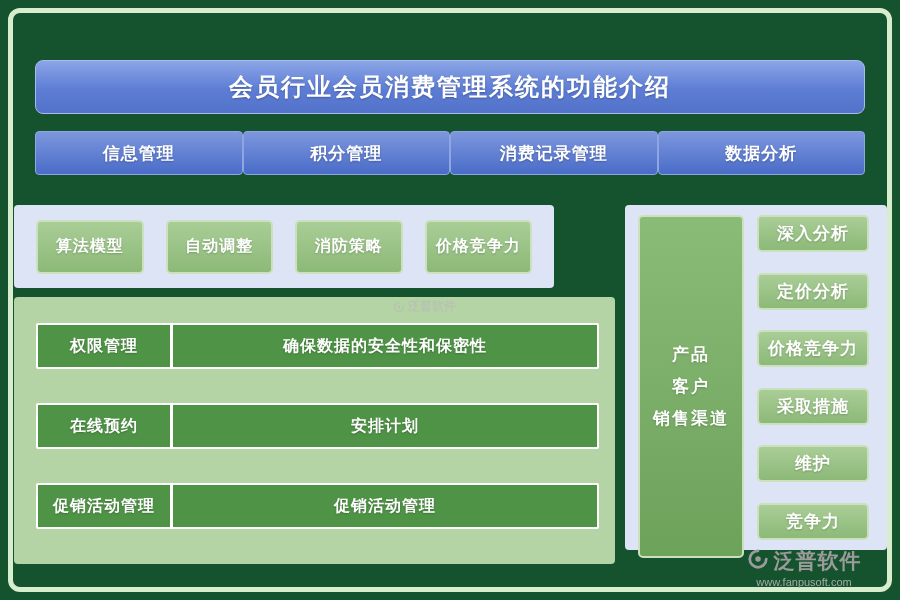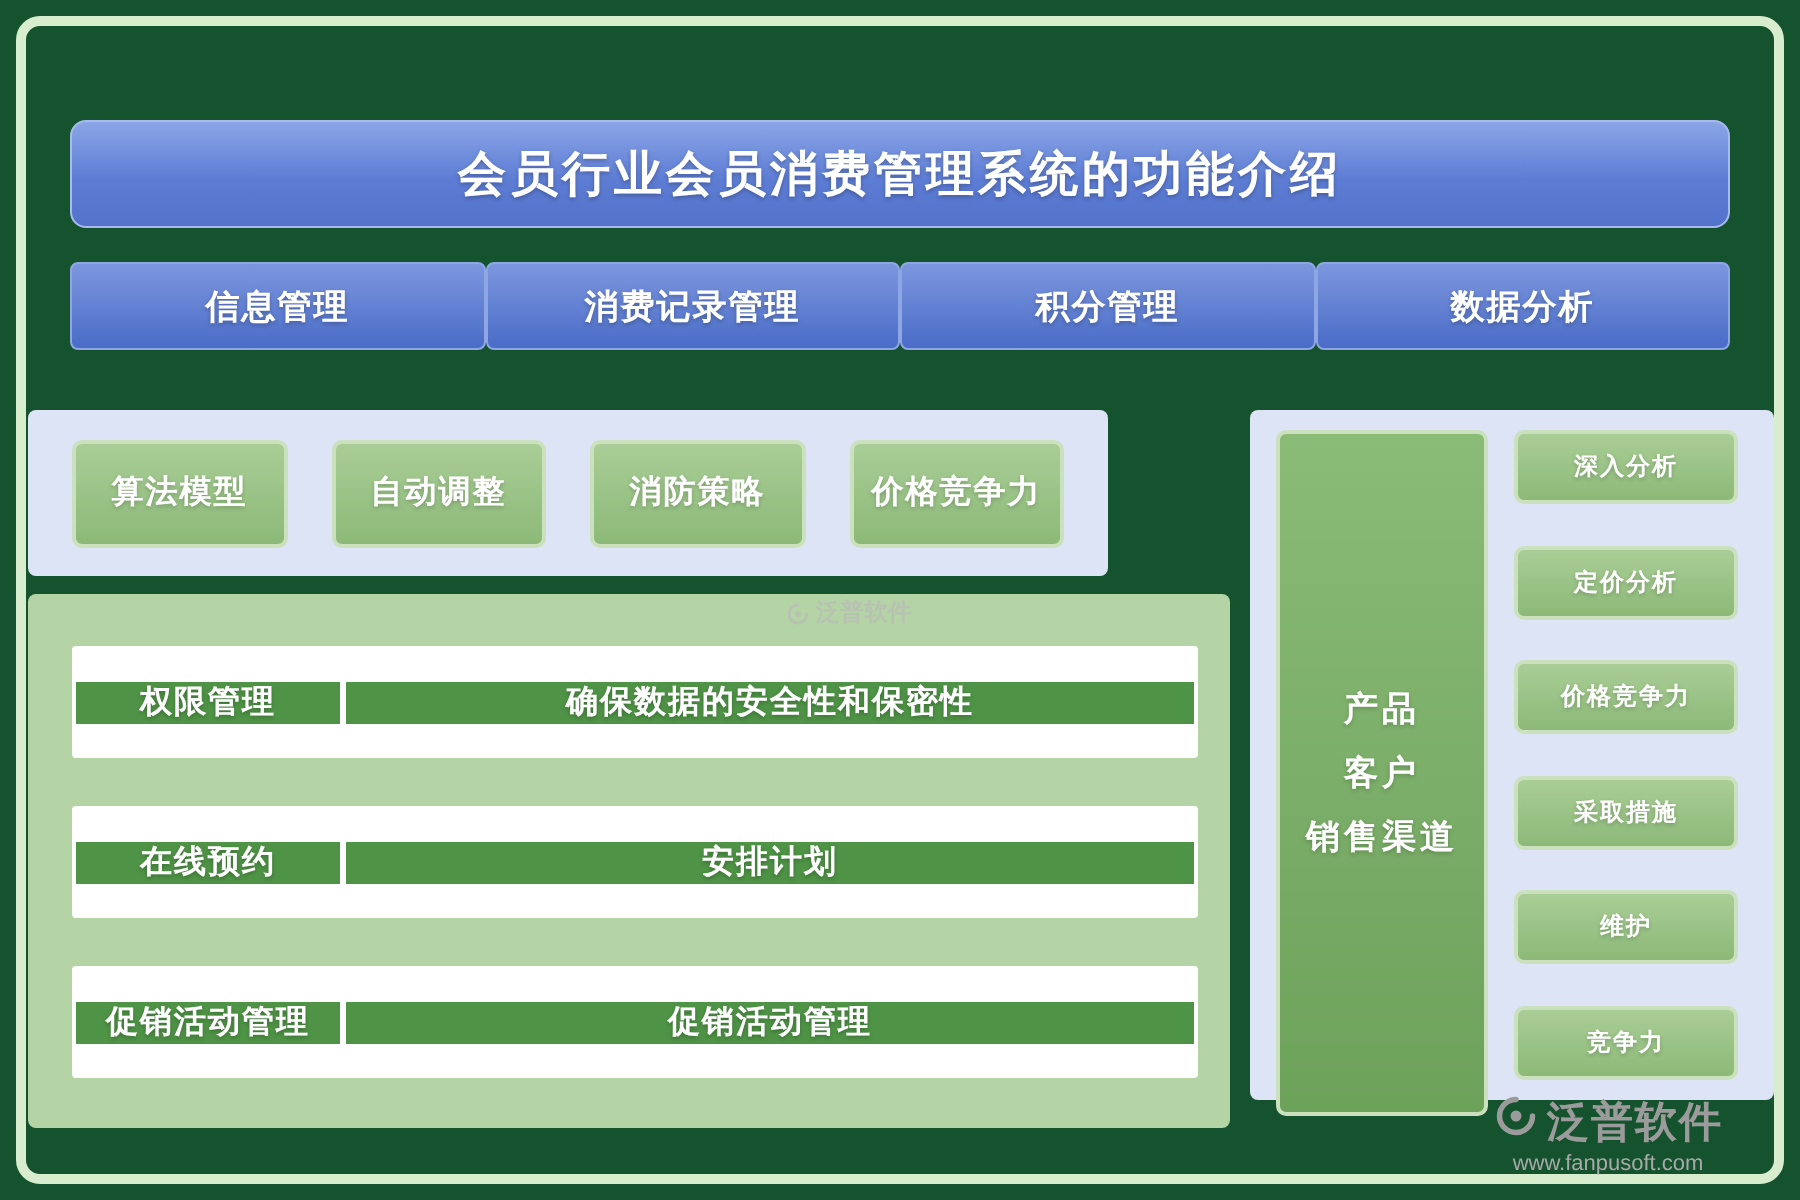--- a/index.html
+++ b/index.html
@@ -54,23 +54,23 @@
     text-shadow:0 1px 2px rgba(0,0,0,.2);cursor:pointer;
     box-sizing:border-box;
   }
 
   
   .panel-green{
     position:absolute;left:14px;top:297px;width:601px;height:267px;
     background:#b4d4a5;border-radius:4px;
   }
   .dg-row{
-    position:absolute;left:22px;right:16px;height:56px;
+    position:absolute;left:22px;right:16px;height:46px;
     background:#ffffff;padding:2px;display:flex;gap:3px;
-    box-sizing:border-box;border-radius:2px;align-items:center;
+    box-sizing:border-box;border-radius:2px;
   }
   .dg-cell{
     background:#4f9446;color:#fff;display:flex;align-items:center;justify-content:center;
     font-size:16px;font-weight:bold;letter-spacing:1px;
     text-shadow:0 1px 2px rgba(0,0,0,.25);
   }
   .dg-label{width:132px;flex:0 0 132px;}
   .dg-desc{flex:1;}
 
   
@@ -84,21 +84,21 @@
     text-shadow:0 1px 2px rgba(0,0,0,.2);box-sizing:border-box;text-align:center;
   }
   .r-col{
     position:absolute;left:132px;top:10px;width:112px;height:325px;
     display:flex;flex-direction:column;justify-content:space-between;
   }
   .r-btn{
     height:37px;display:flex;align-items:center;justify-content:center;
     background:linear-gradient(180deg,#a9cd96 0%,#8cb978 100%);
     border:2px solid #cbe1bd;border-radius:5px;
-    color:#fff;font-size:12px;font-weight:bold;letter-spacing:1px;
+    color:#fff;font-size:17px;font-weight:bold;letter-spacing:1px;
     text-shadow:0 1px 2px rgba(0,0,0,.2);cursor:pointer;
     box-sizing:border-box;
   }
 
   
   .watermark{
     position:absolute;left:393px;top:298px;
     display:flex;align-items:center;gap:3px;
     color:#b9bdb7;font-size:12px;font-weight:bold;opacity:.75;
   }
@@ -119,22 +119,22 @@
 <div class="page">
 
   <div class="frame"></div>
 
   <div class="banner">
     <span>会员行业会员消费管理系统的功能介绍</span>
   </div>
 
   <div class="top-nav">
     <div class="blue-btn">信息管理</div>
+    <div class="blue-btn">积分管理</div>
     <div class="blue-btn">消费记录管理</div>
-    <div class="blue-btn">积分管理</div>
     <div class="blue-btn">数据分析</div>
   </div>
 
   <div class="panel-lav left-lav">
     <div class="green-btn">算法模型</div>
     <div class="green-btn">自动调整</div>
     <div class="green-btn">消防策略</div>
     <div class="green-btn">价格竞争力</div>
   </div>
 

